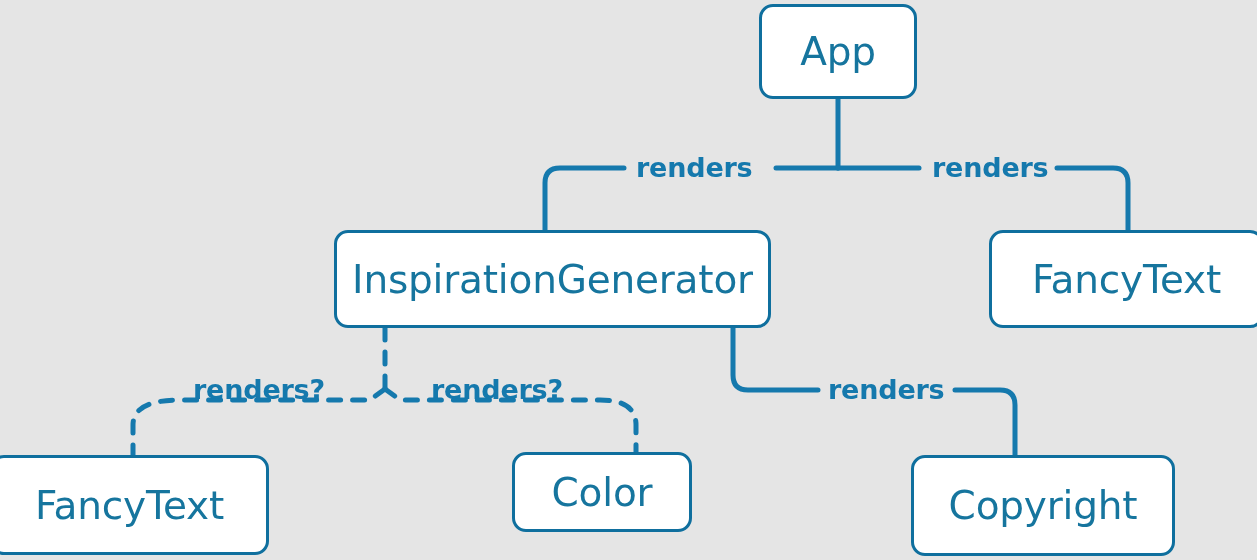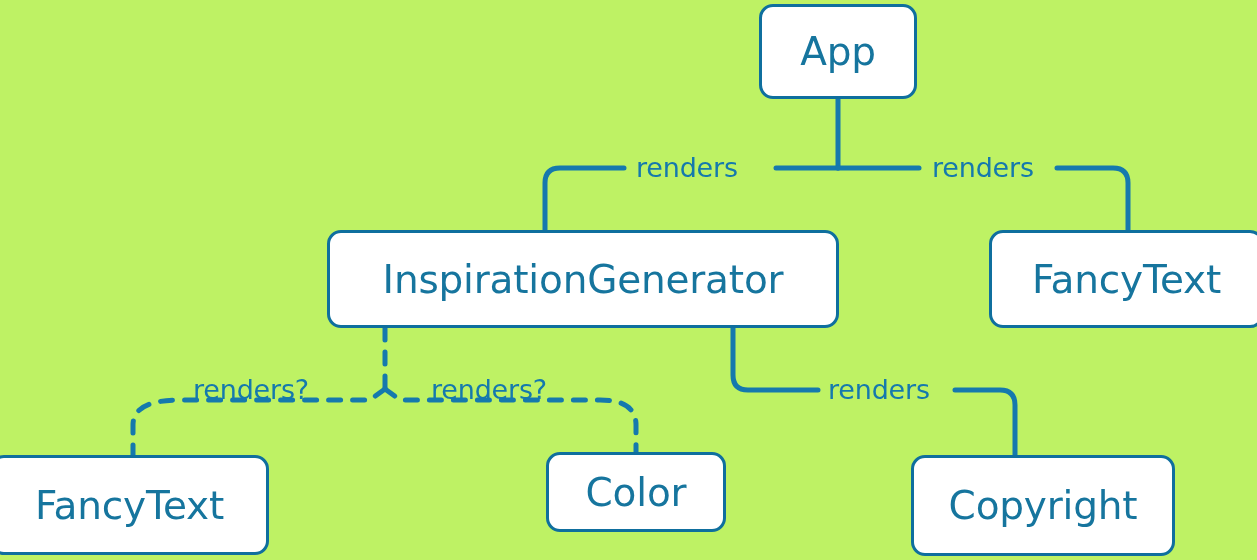--- a/index.html
+++ b/index.html
@@ -10,21 +10,21 @@
   body {
     width: 1257px;
     height: 560px;
     overflow: hidden;
     font-family: "DejaVu Sans", sans-serif;
   }
   #diagram-root {
     position: relative;
     width: 1257px;
     height: 560px;
-    background: #bef264;
+    background: #e5e5e5;
   }
   #edge-layer {
     position: absolute;
     left: 0;
     top: 0;
     width: 1257px;
     height: 560px;
   }
   .node {
     position: absolute;
@@ -42,33 +42,33 @@
     font-size: 39px;
     font-weight: 400;
     letter-spacing: -0.2px;
     line-height: 1;
     white-space: nowrap;
   }
   .edge-label {
     position: absolute;
     color: #1579ad;
     font-size: 27px;
-    font-weight: 400;
+    font-weight: 700;
     letter-spacing: -0.2px;
     line-height: 1;
     white-space: nowrap;
     z-index: 4;
   }
 
   
   #node-app            { left: 759px;  top: 4px;   width: 158px; height: 95px; }
-  #node-inspiration    { left: 327px;  top: 230px; width: 512px; height: 98px; }
+  #node-inspiration    { left: 334px;  top: 230px; width: 437px; height: 98px; }
   #node-fancytext-top  { left: 989px;  top: 230px; width: 275px; height: 98px; }
   #node-fancytext-bot  { left: -10px;  top: 455px; width: 279px; height: 100px; }
-  #node-color          { left: 546px;  top: 452px; width: 180px; height: 80px; }
+  #node-color          { left: 512px;  top: 452px; width: 180px; height: 80px; }
   #node-copyright      { left: 879px;  top: 455px; width: 264px; height: 101px; margin-left: 32px; }
 
   
   #label-app-inspiration   { left: 636px; top: 154px; }
   #label-app-fancytext     { left: 932px; top: 154px; }
   #label-ig-fancytext      { left: 193px; top: 376px; }
   #label-ig-color          { left: 431px; top: 376px; }
   #label-ig-copyright      { left: 828px; top: 376px; }
 </style>
 </head>

